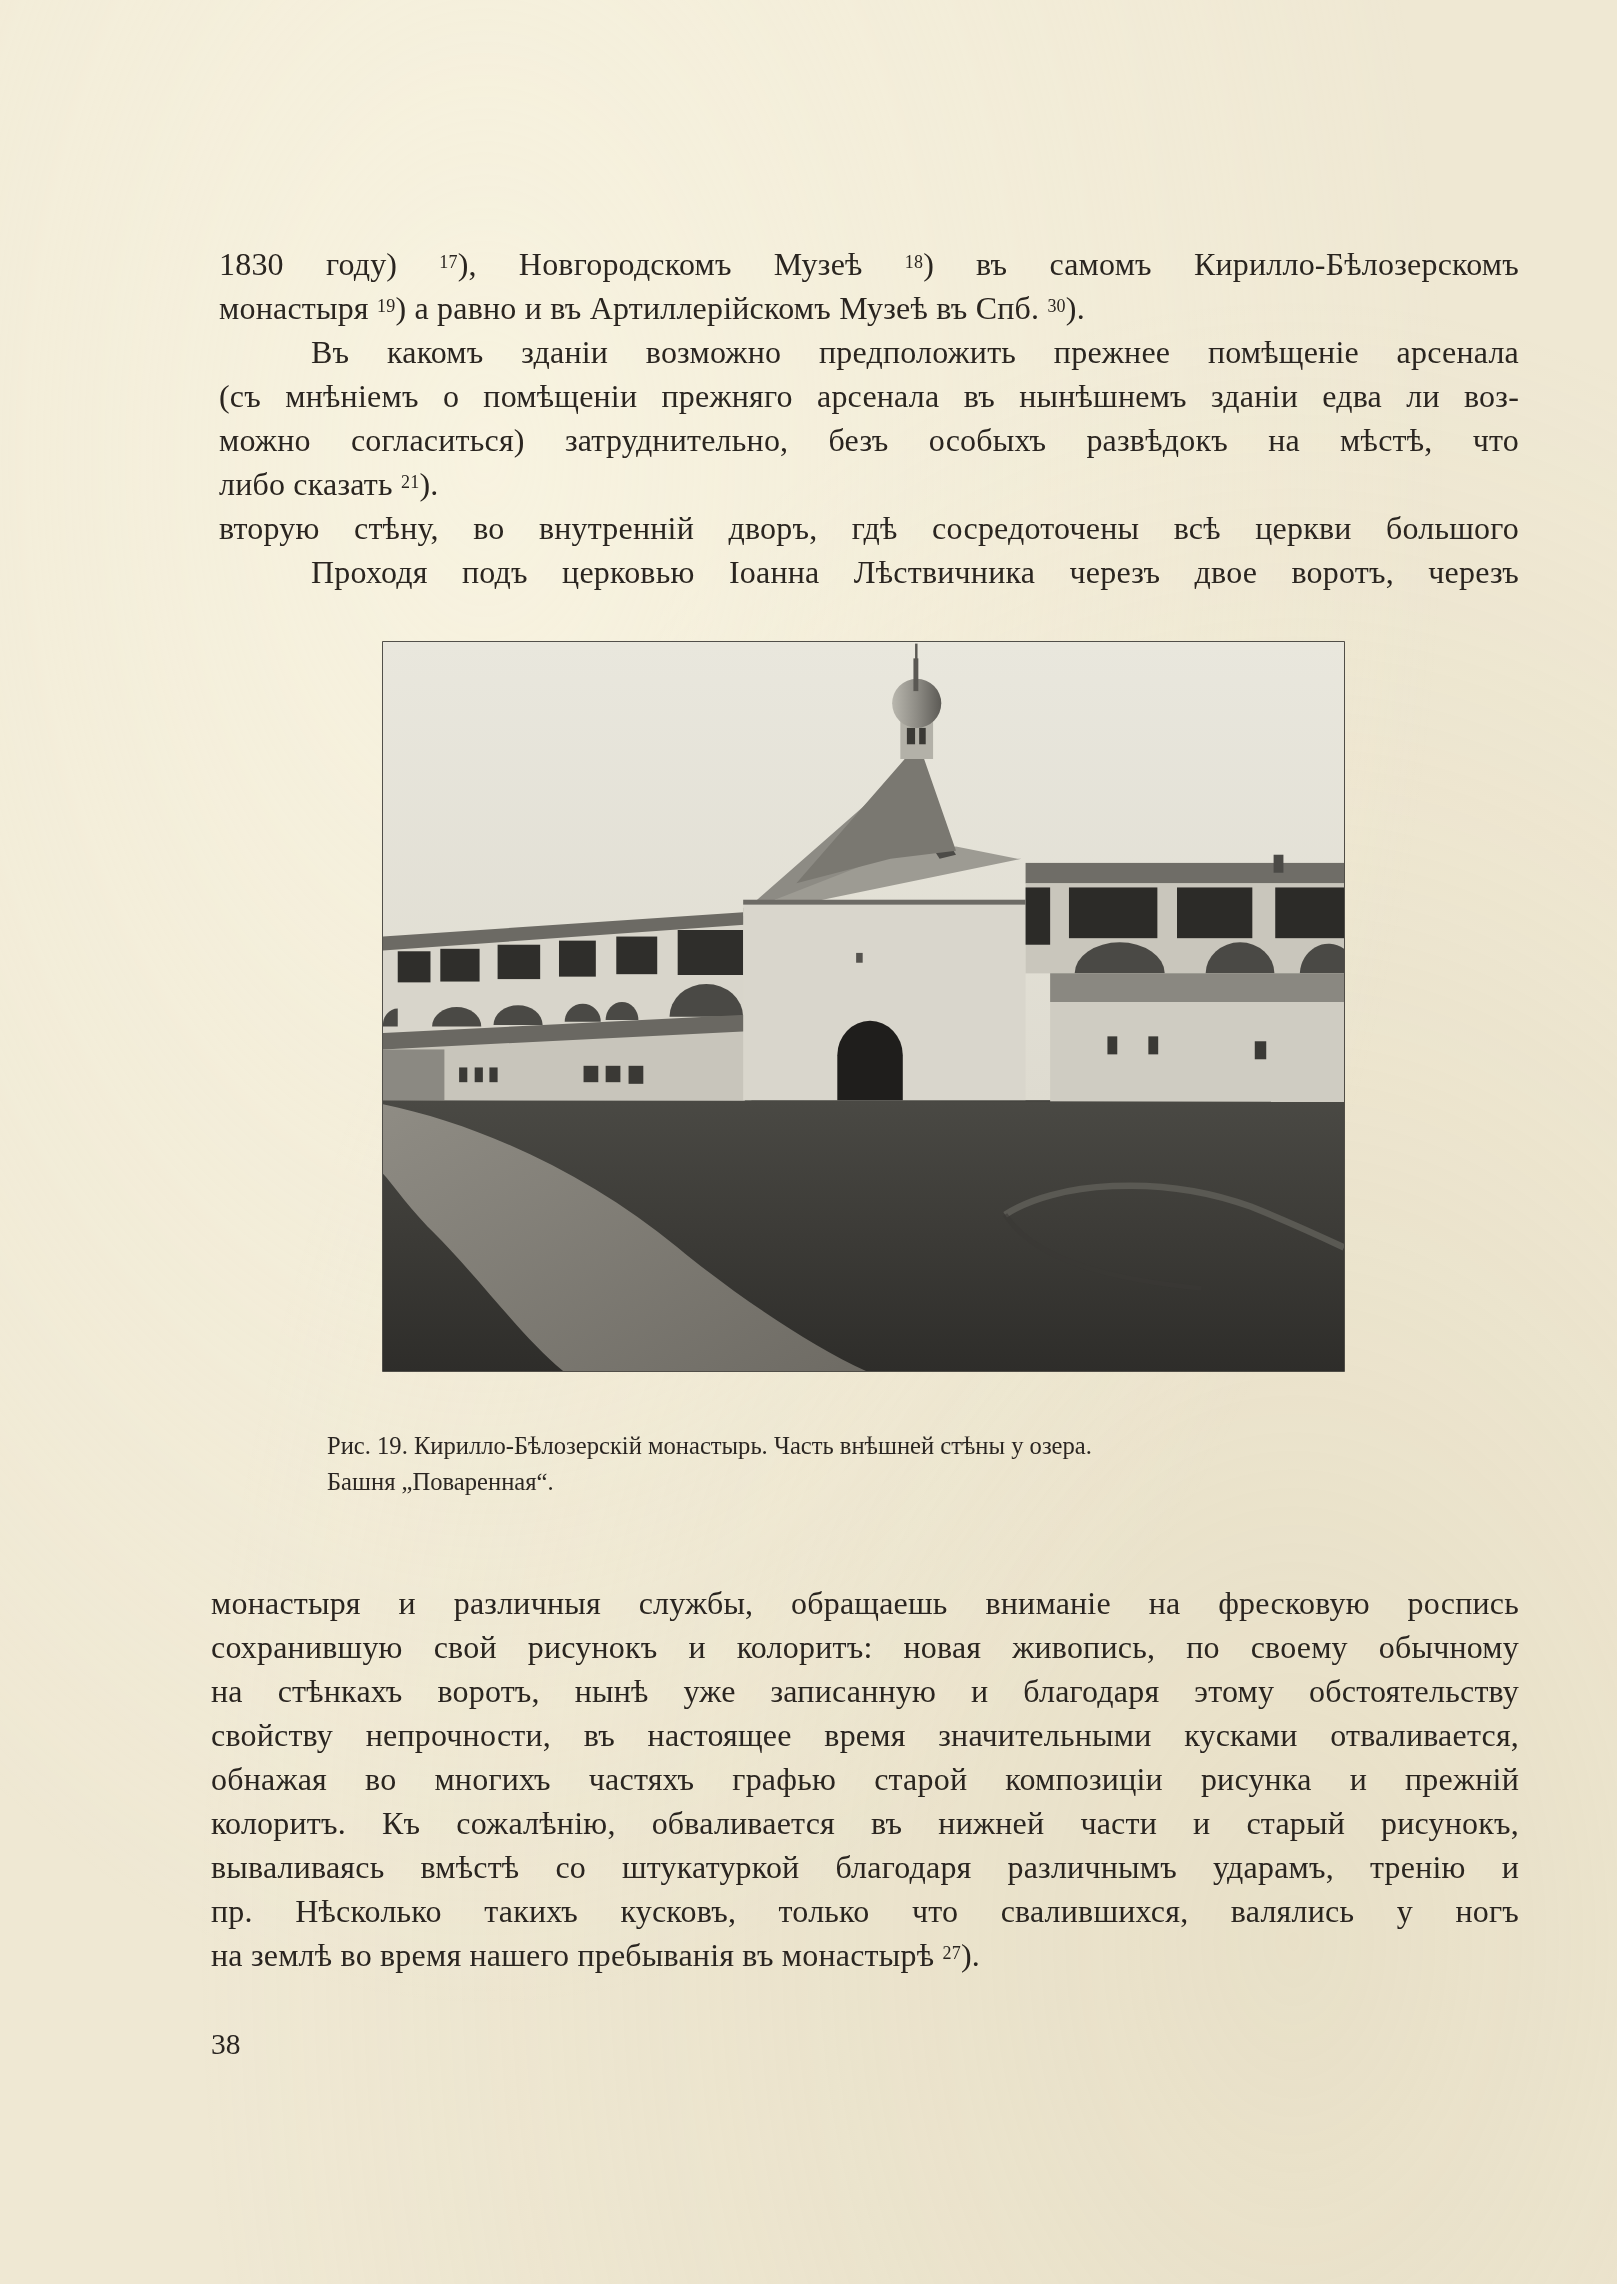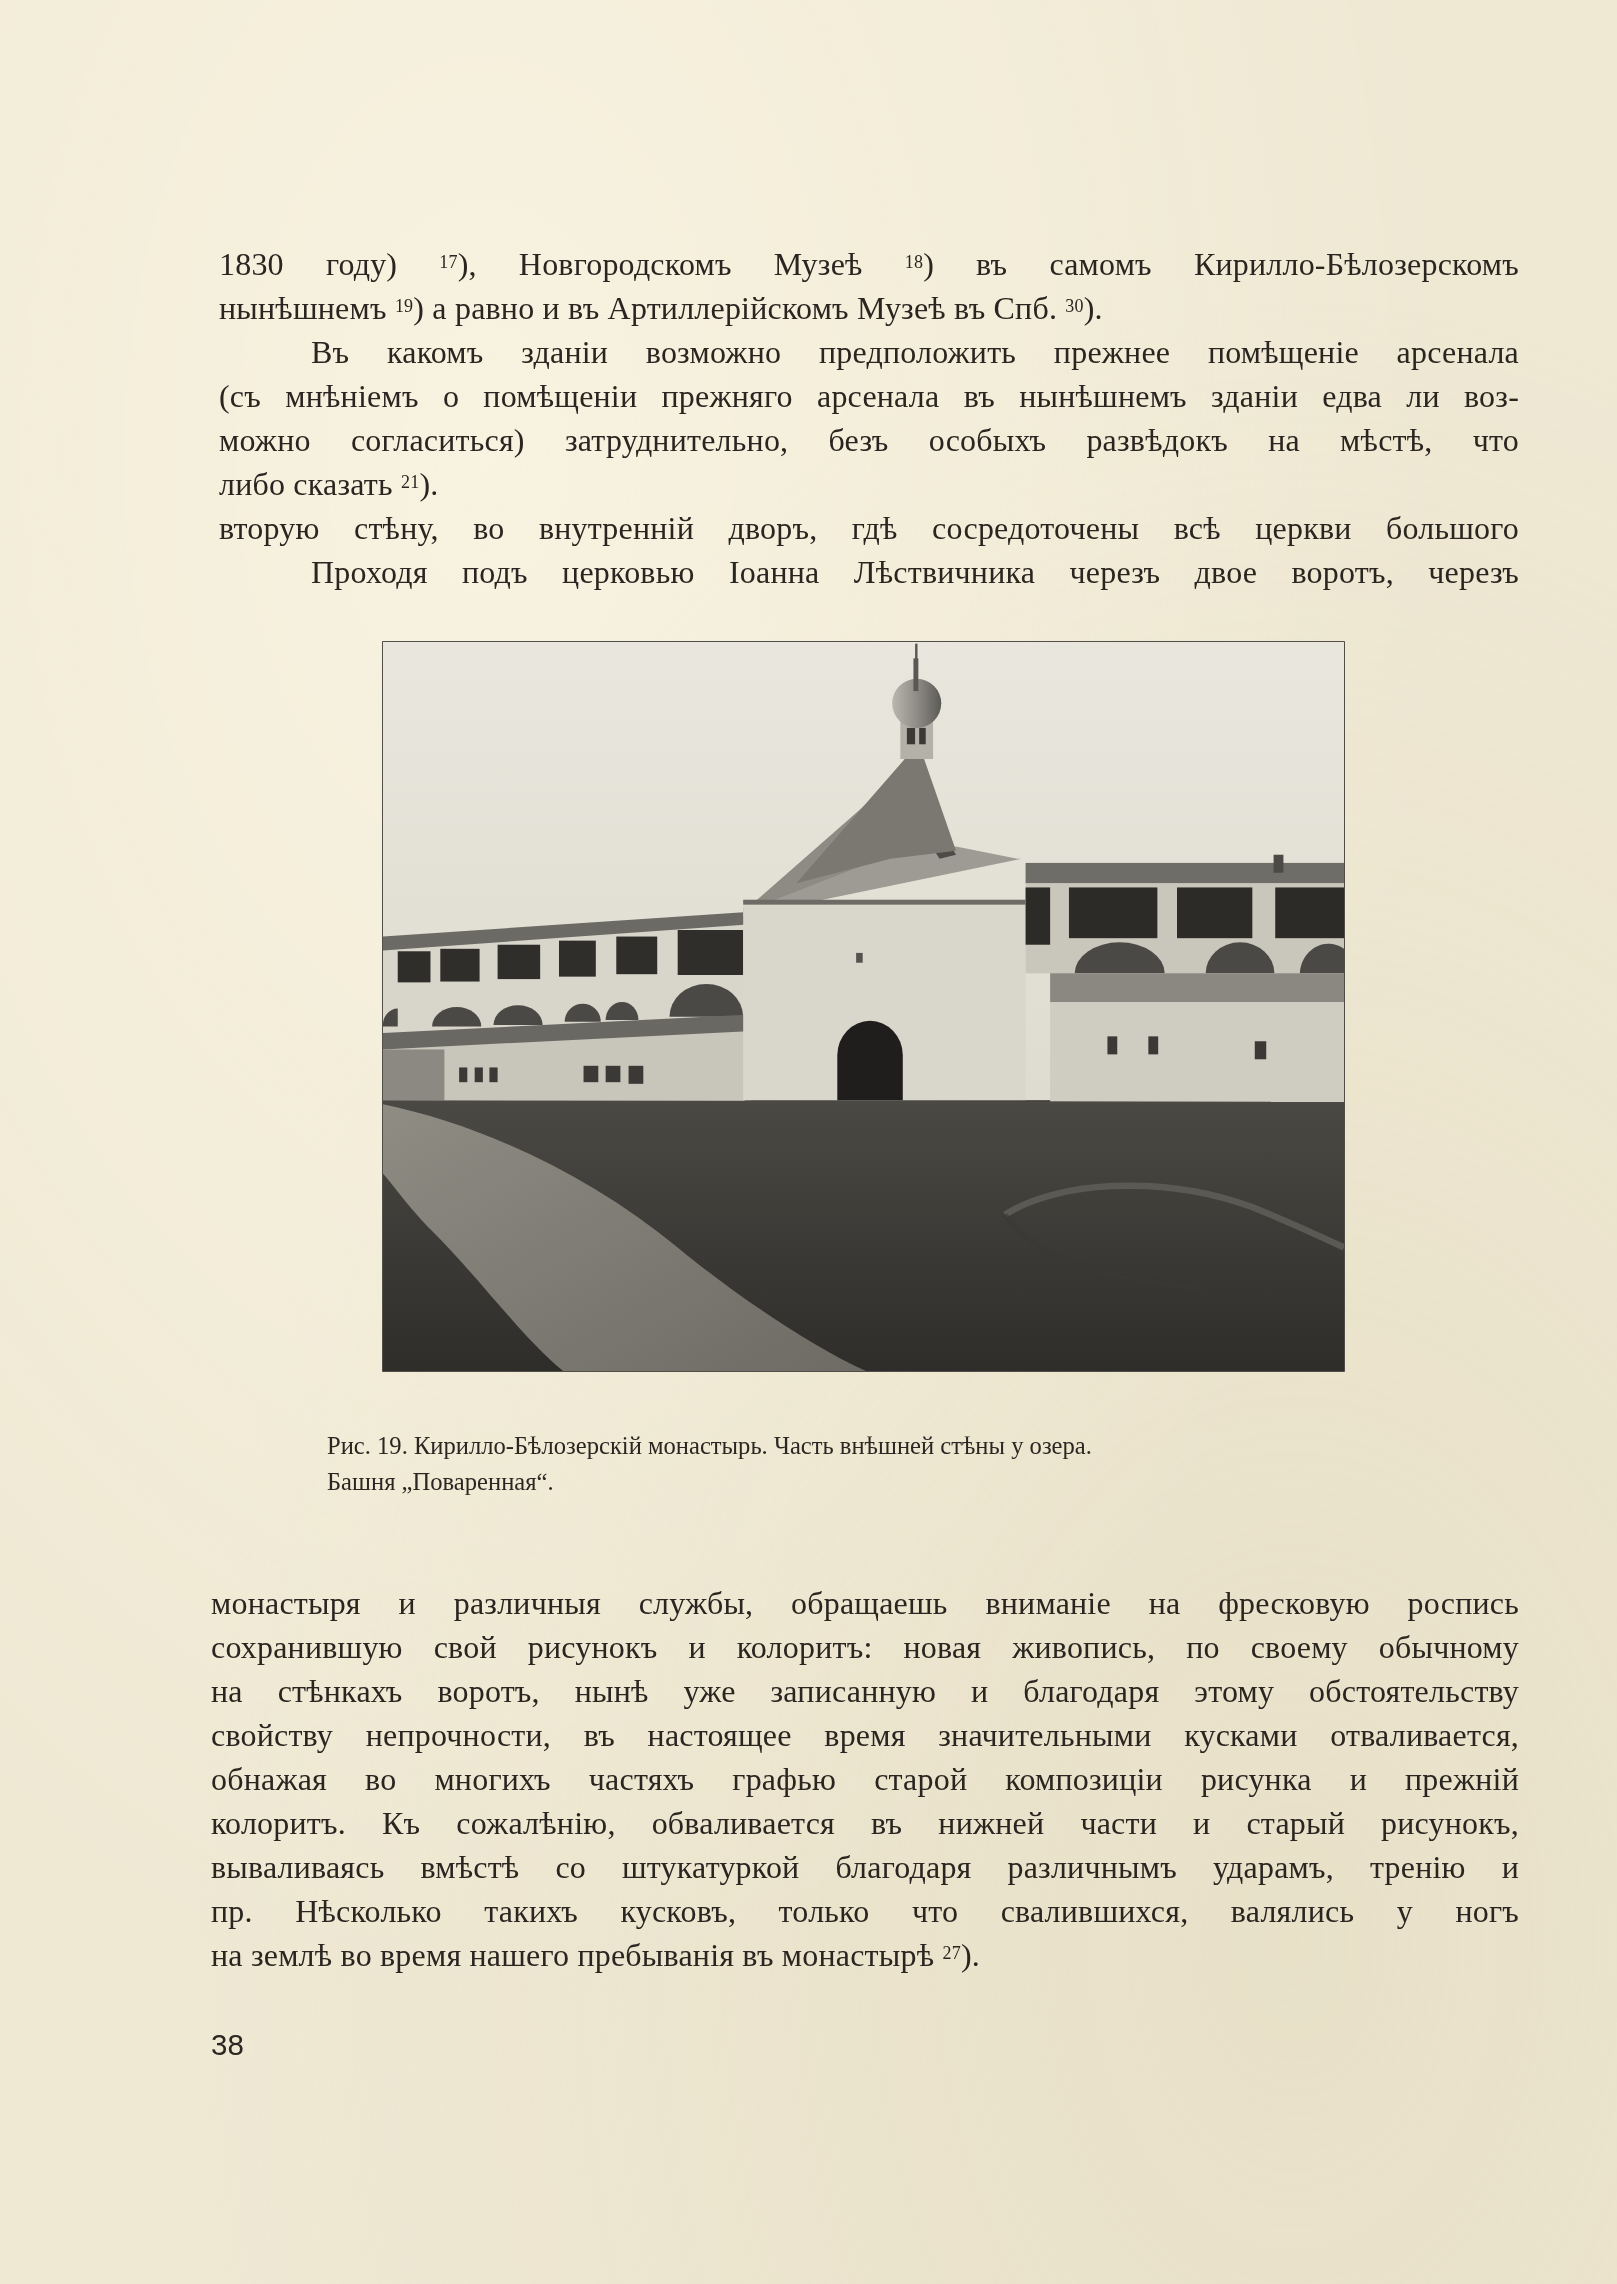--- a/index.html
+++ b/index.html
@@ -30,31 +30,31 @@
     box-shadow: 0 0 0 0.8px #2a2926;
   }
   .figure svg { display:block; width:100%; height:100%; }
   .caption {
     position:absolute; left:327px; width:966px; top:1428px;
     font-family:"Liberation Serif","DejaVu Serif",serif;
     font-size:24.6px; line-height:36px; color:#2b2622;
   }
   .page-number {
     position:absolute; left:211px; top:2028px;
-    font-family:Liberation Sans, sans-serif; font-size:29.5px; color:#2b2622;
+    font-family:Liberation Serif, serif; font-size:29.5px; color:#2b2622;
   }
 </style>
 </head>
 <body>
 
 <div class="page">
 
   <div class="text-block top-text">
     <span class="line"><span>1830 году) </span><sup>17</sup><span>), Новгородскомъ Музеѣ </span><sup>18</sup><span>) въ самомъ Кирилло-Бѣлозерскомъ</span></span>
-    <span class="line last"><span>нынѣшнемъ </span><sup>19</sup><span>) а равно и въ Артиллерійскомъ Музеѣ въ Спб. </span><sup>30</sup><span>).</span></span>
+    <span class="line last"><span>монастыря </span><sup>19</sup><span>) а равно и въ Артиллерійскомъ Музеѣ въ Спб. </span><sup>30</sup><span>).</span></span>
     <span class="line" style="padding-left:92px;">Въ какомъ зданіи возможно предположить прежнее помѣщеніе арсенала</span>
     <span class="line">(съ мнѣніемъ о помѣщеніи прежняго арсенала въ нынѣшнемъ зданіи едва ли воз-</span>
     <span class="line">можно согласиться) затруднительно, безъ особыхъ развѣдокъ на мѣстѣ, что</span>
     <span class="line last"><span>либо сказать </span><sup>21</sup><span>).</span></span>
     <span class="line">вторую стѣну, во внутренній дворъ, гдѣ сосредоточены всѣ церкви большого</span>
     <span class="line" style="padding-left:92px;">Проходя подъ церковью Іоанна Лѣствичника черезъ двое воротъ, черезъ</span>
   </div>
 
   <div class="figure" title="Photograph of the Kirillo-Belozersky monastery outer wall with a tower topped by an onion dome, two-tier arcaded galleries, an arched gateway, a dirt road and grass in the foreground">
     <svg viewBox="0 0 1174 891" preserveAspectRatio="none">

